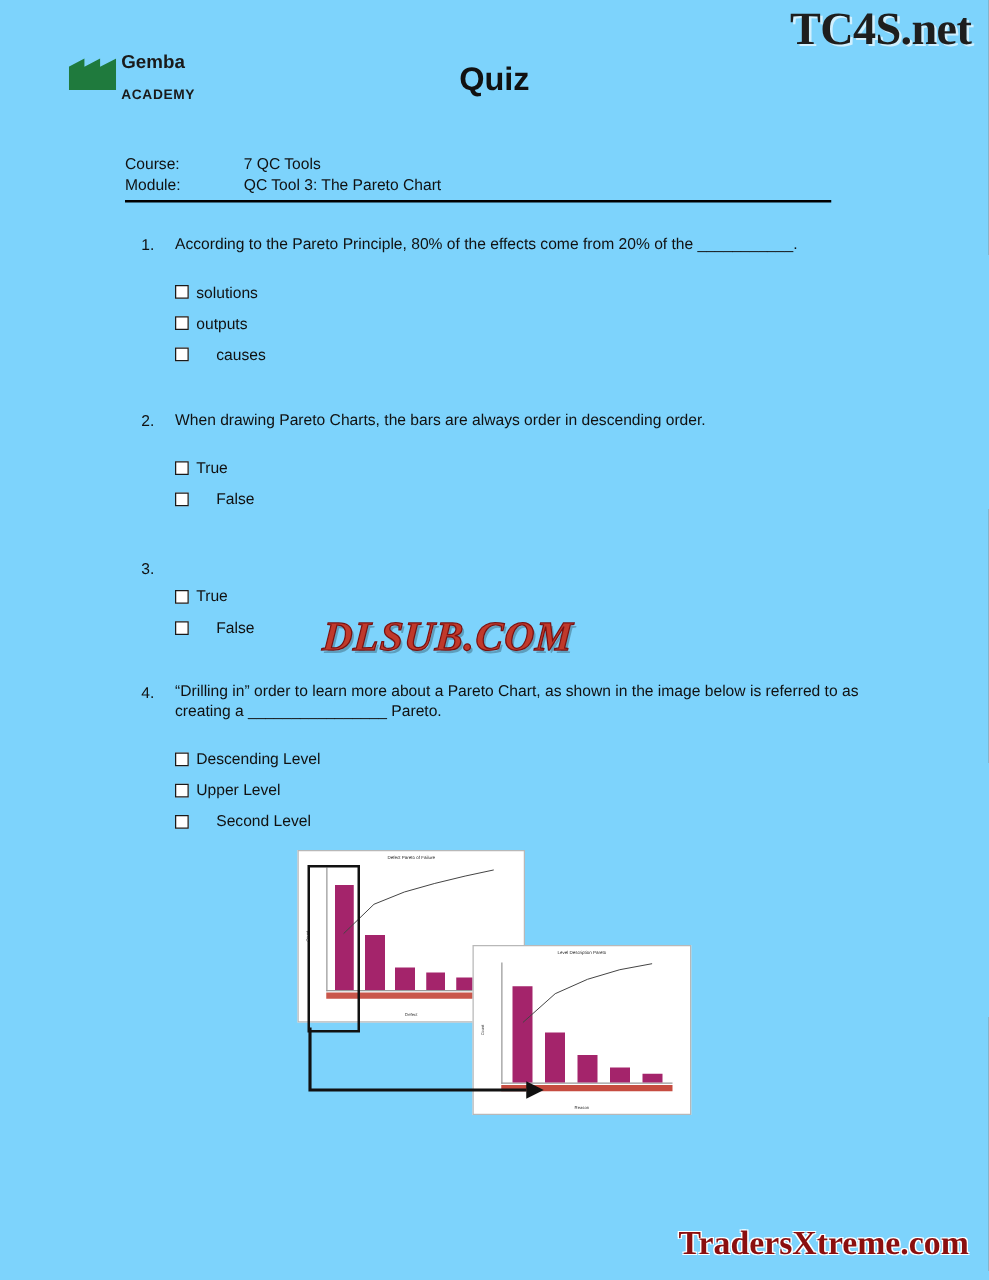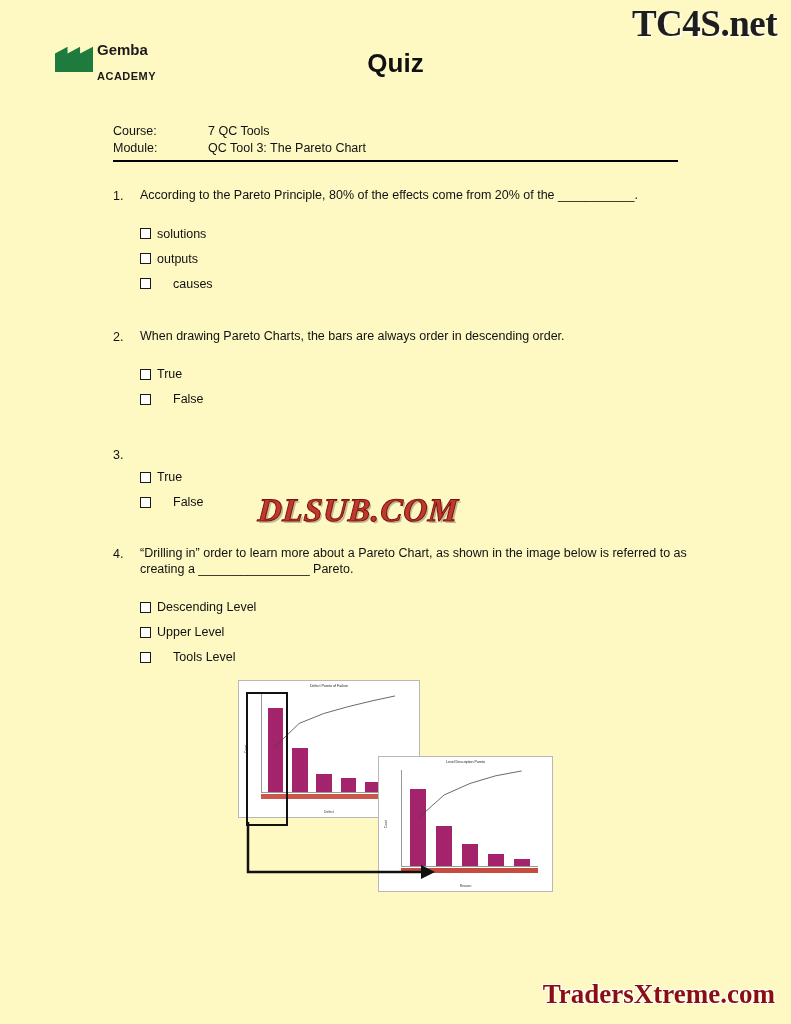--- a/index.html
+++ b/index.html
@@ -7,21 +7,21 @@
     padding: 0;
     background: #8a8a8a;
   }
   body {
     font-family: "Liberation Sans", sans-serif;
   }
   .page {
     position: relative;
     width: 791px;
     height: 1024px;
-    background: #fef9c3;
+    background: #7dd3fc;
     overflow: hidden;
     margin: 0 auto;
   }
   
   .wm-top {
     position: absolute;
     top: 2px;
     right: 14px;
     font-family: "Liberation Serif", serif;
     font-weight: bold;
@@ -97,21 +97,21 @@
     top: 48px;
     text-align: center;
     font-family: "Liberation Sans", sans-serif;
     font-weight: bold;
     font-size: 26px;
     color: #111;
   }
   
   .info-block {
     position: absolute;
-    left: 113px;
+    left: 100px;
     top: 123px;
     width: 565px;
     font-size: 12.5px;
     color: #111;
   }
   .info-row {
     display: flex;
     line-height: 17px;
   }
   .info-label { width: 95px; }
@@ -344,21 +344,21 @@
           <label class="opt">
             <span class="checkbox"></span>
             <span>Descending Level</span>
           </label>
           <label class="opt">
             <span class="checkbox"></span>
             <span>Upper Level</span>
           </label>
           <label class="opt">
             <span class="checkbox"></span>
-            <span>Tools Level</span>
+            <span>Second Level</span>
           </label>
         </div>
 
         <div class="figure">
 
           <div class="chart-box chart-a">
             <div class="chart-title">Defect Pareto of Failure</div>
             <div class="ylabel">Count</div>
             <div class="plot">
               <div class="bar" style="left:4%;  width:11%; height:86%;"></div>

